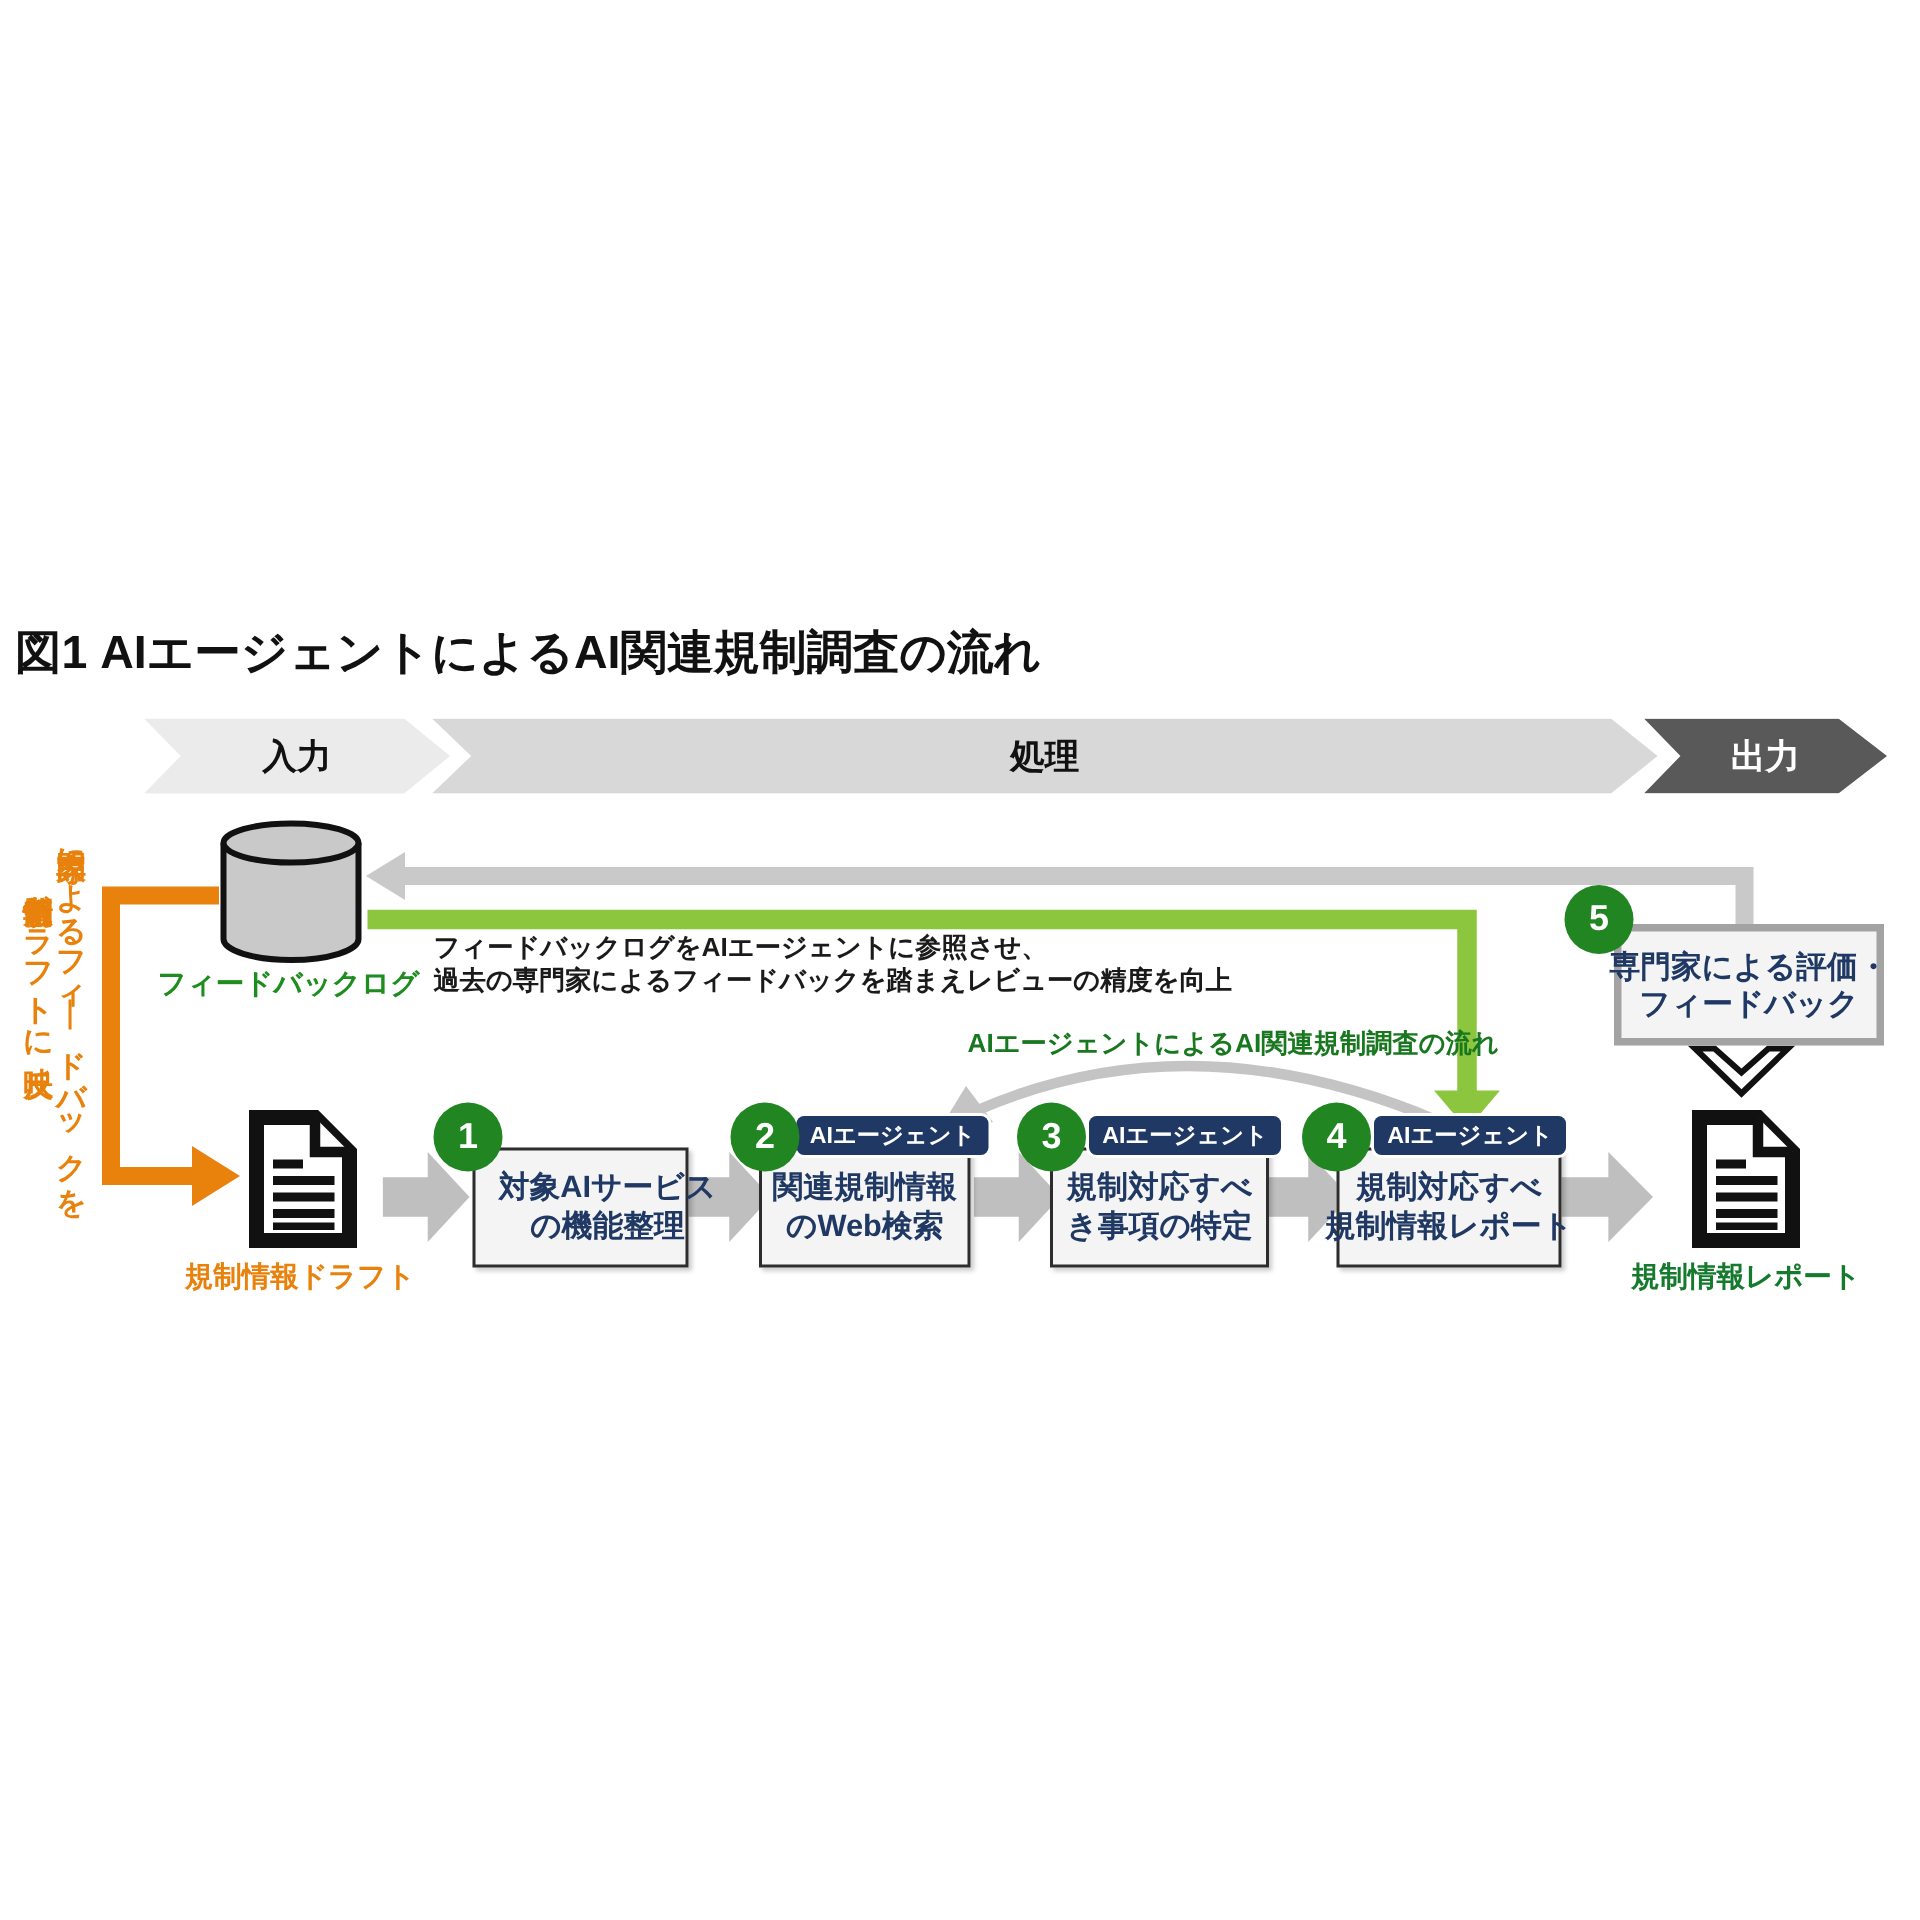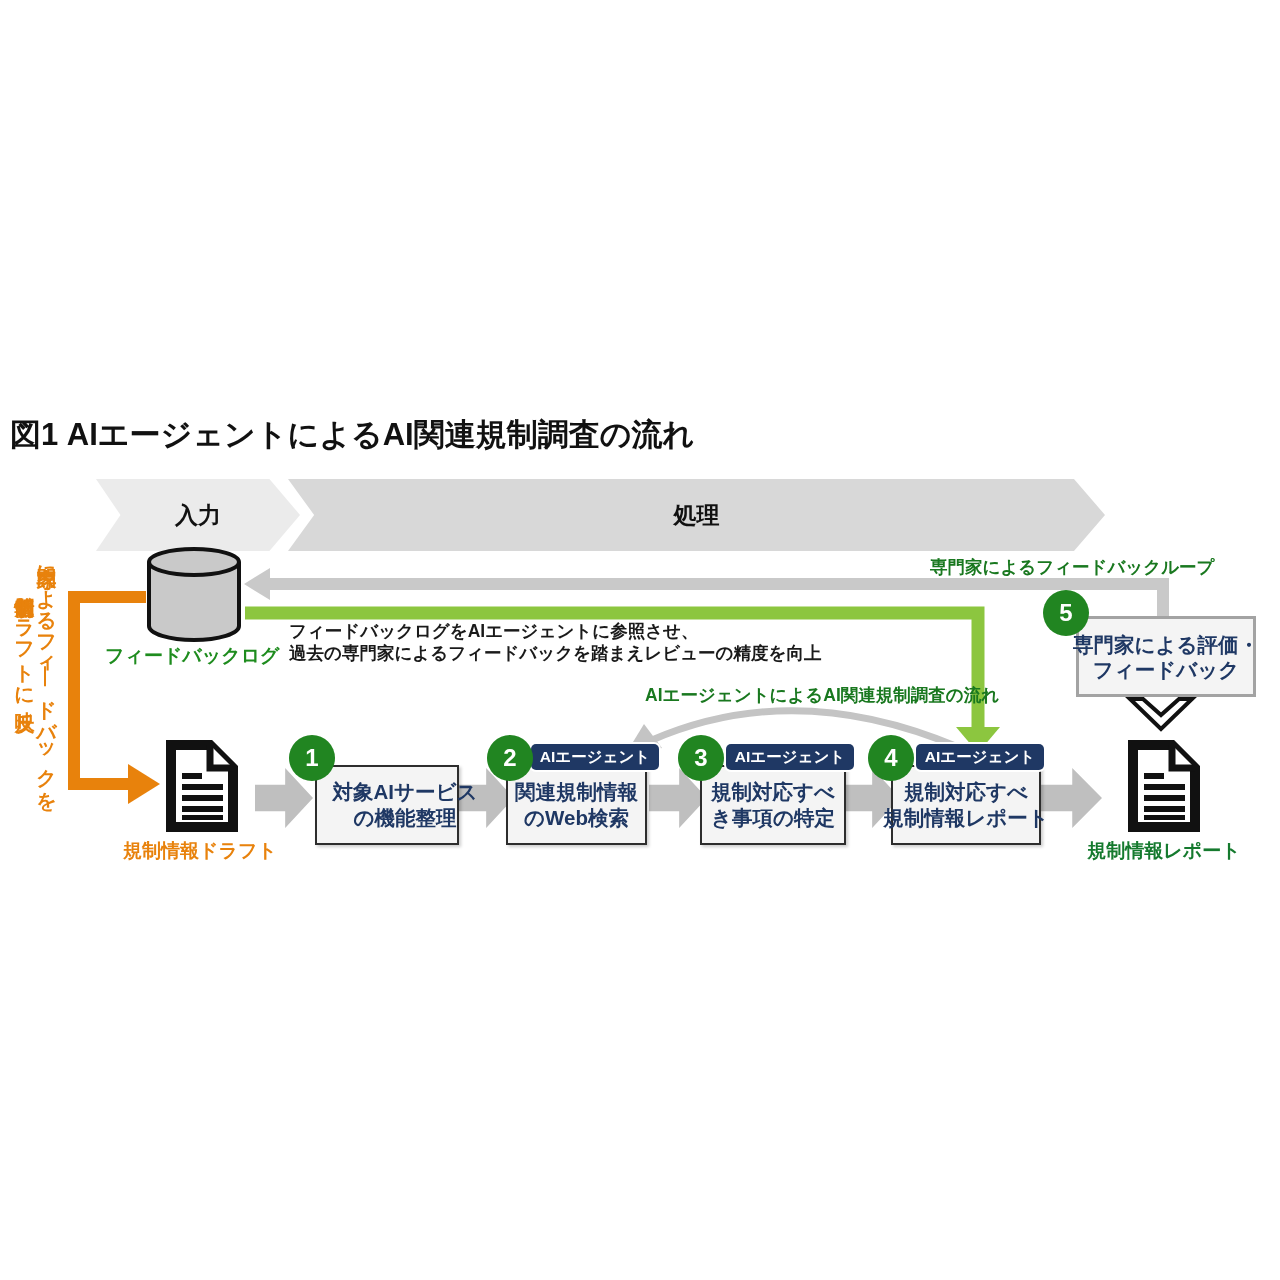--- a/index.html
+++ b/index.html
@@ -5,21 +5,21 @@
   html,body{margin:0;padding:0;background:#fff;}
   .canvas{
     position:relative;width:1280px;height:1280px;background:#fff;overflow:hidden;
     font-family:"Liberation Sans","DejaVu Sans",sans-serif;
   }
   .title{
     position:absolute;left:10px;top:414px;margin:0;
     font-size:31px;font-weight:bold;color:#111;letter-spacing:0px;white-space:nowrap;
   }
   
-  .chev{position:absolute;top:479px;height:72px;display:flex;align-items:center;justify-content:center;
+  .chev{position:absolute;top:479px;height:50px;display:flex;align-items:center;justify-content:center;
         font-size:23px;font-weight:bold;filter:drop-shadow(0 2px 2px rgba(0,0,0,.25));}
   .chev-input{left:96px;width:204px;background:#ebebeb;color:#111;
         clip-path:polygon(0% 0%,85% 0%,100% 50%,85% 100%,0% 100%,12% 50%);}
   .chev-process{left:288px;width:817px;background:#d8d8d8;color:#111;
         clip-path:polygon(0% 0%,96.2% 0%,100% 50%,96.2% 100%,0% 100%,3.2% 50%);}
   .chev-output{left:1096px;width:162px;background:#595959;color:#fff;
         clip-path:polygon(0% 0%,80% 0%,100% 50%,80% 100%,0% 100%,15% 50%);}
   
   .connectors{position:absolute;left:0;top:0;width:1280px;height:1280px;pointer-events:none;}
   
@@ -46,40 +46,43 @@
         box-sizing:border-box;display:flex;flex-direction:column;align-items:center;justify-content:center;
         color:#1f3864;font-size:20.5px;font-weight:bold;line-height:26px;text-align:center;
         box-shadow:2px 2px 3px rgba(0,0,0,.2);z-index:3;white-space:nowrap;}
   .agent-tab{position:absolute;top:744px;height:26px;background:#1f3864;color:#fff;
         border-radius:5px;display:flex;align-items:center;justify-content:center;
         font-size:15.5px;font-weight:bold;z-index:4;box-shadow:0 0 0 2px #fff;white-space:nowrap;}
   .num-circle{position:absolute;width:46px;height:46px;border-radius:50%;background:#218521;
         color:#fff;display:flex;align-items:center;justify-content:center;
         font-size:24px;font-weight:bold;z-index:5;}
   .box5{position:absolute;left:1076px;top:616px;width:180px;height:81px;background:#f4f4f4;
-        border:3px solid #a3a3a3;box-sizing:border-box;display:flex;flex-direction:column;
+        border:5px solid #a3a3a3;box-sizing:border-box;display:flex;flex-direction:column;
         align-items:center;justify-content:center;color:#1f3864;font-size:20.5px;font-weight:bold;
         line-height:25px;text-align:center;z-index:3;white-space:nowrap;}
   
   .blk-arrow{position:absolute;top:768px;width:58px;height:60px;background:#bfbfbf;z-index:2;
         clip-path:polygon(0% 28%,52% 28%,52% 0%,100% 50%,52% 100%,52% 72%,0% 72%);}
 </style>
 </head>
 <body>
 
 <div class="canvas">
 
   <h1 class="title">図1 AIエージェントによるAI関連規制調査の流れ</h1>
 
   <div class="chev chev-input">
     <span>入力</span>
   </div>
   <div class="chev chev-process">
     <span>処理</span>
   </div>
+  <div class="chev chev-output">
+    <span>出力</span>
+  </div>
 
   <svg class="connectors" viewBox="0 0 1280 1280">
 
     <g>
       <path d="M1163 618 V584 H268" fill="none" stroke="#c9c9c9" stroke-width="12"></path>
       <polygon points="244,584 270,568 270,600" fill="#c9c9c9"></polygon>
     </g>
 
     <g>
       <path d="M245 613 H978 V728" fill="none" stroke="#8cc63f" stroke-width="13"></path>
@@ -106,21 +109,20 @@
       <path d="M5 16 V80 a45 14 0 0 0 90 0 V16" fill="#c9c9c9" stroke="#111" stroke-width="4"></path>
       <ellipse cx="50" cy="16" rx="45" ry="13" fill="#c9c9c9" stroke="#111" stroke-width="4"></ellipse>
     </svg>
   </div>
   <div class="cyl-label">フィードバックログ</div>
 
   <div class="log-note">
     <div>フィードバックログをAIエージェントに参照させ、</div>
     <div>過去の専門家によるフィードバックを踏まえレビューの精度を向上</div>
   </div>
-  <div class="loop-label expert-loop">専門家によるフィードバックループ</div>
   <div class="loop-label agent-loop">AIエージェントによるAI関連規制調査の流れ</div>
 
   <div class="vert-note">
     <div class="col1">専門家によるフィ―ドバックを</div>
     <div class="col2">規制情報ドラフトに反映</div>
   </div>
 
   <div class="doc" style="left:164px;top:738px;">
     <svg viewBox="0 0 76 96" width="76" height="96">
       <path d="M7 7 H46 L69 30 V89 H7 Z" fill="#fff" stroke="#111" stroke-width="10" stroke-linejoin="miter"></path>

